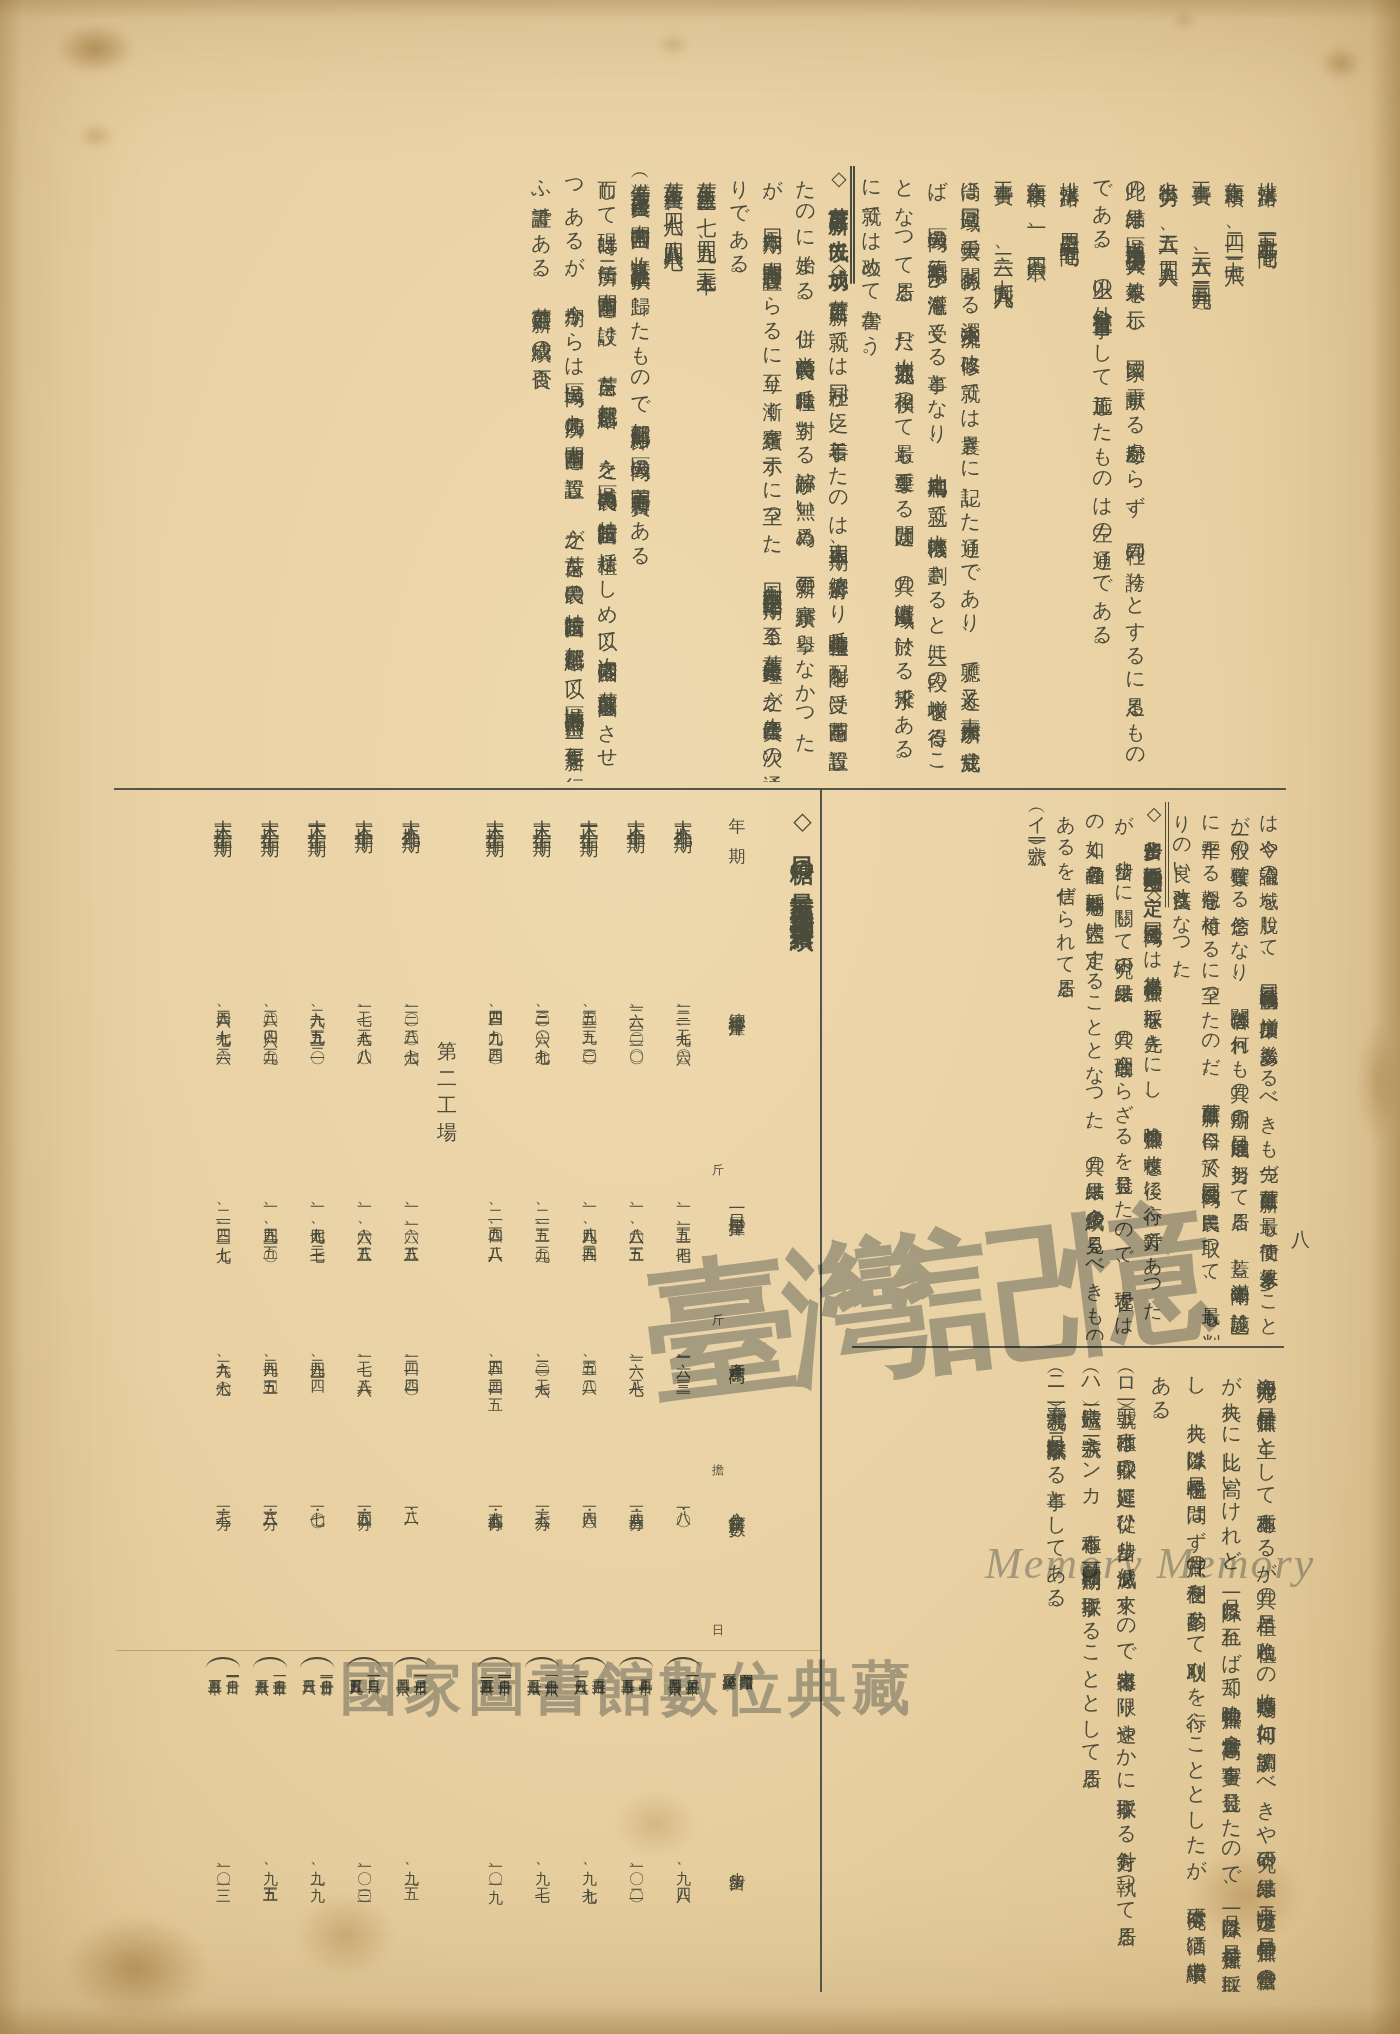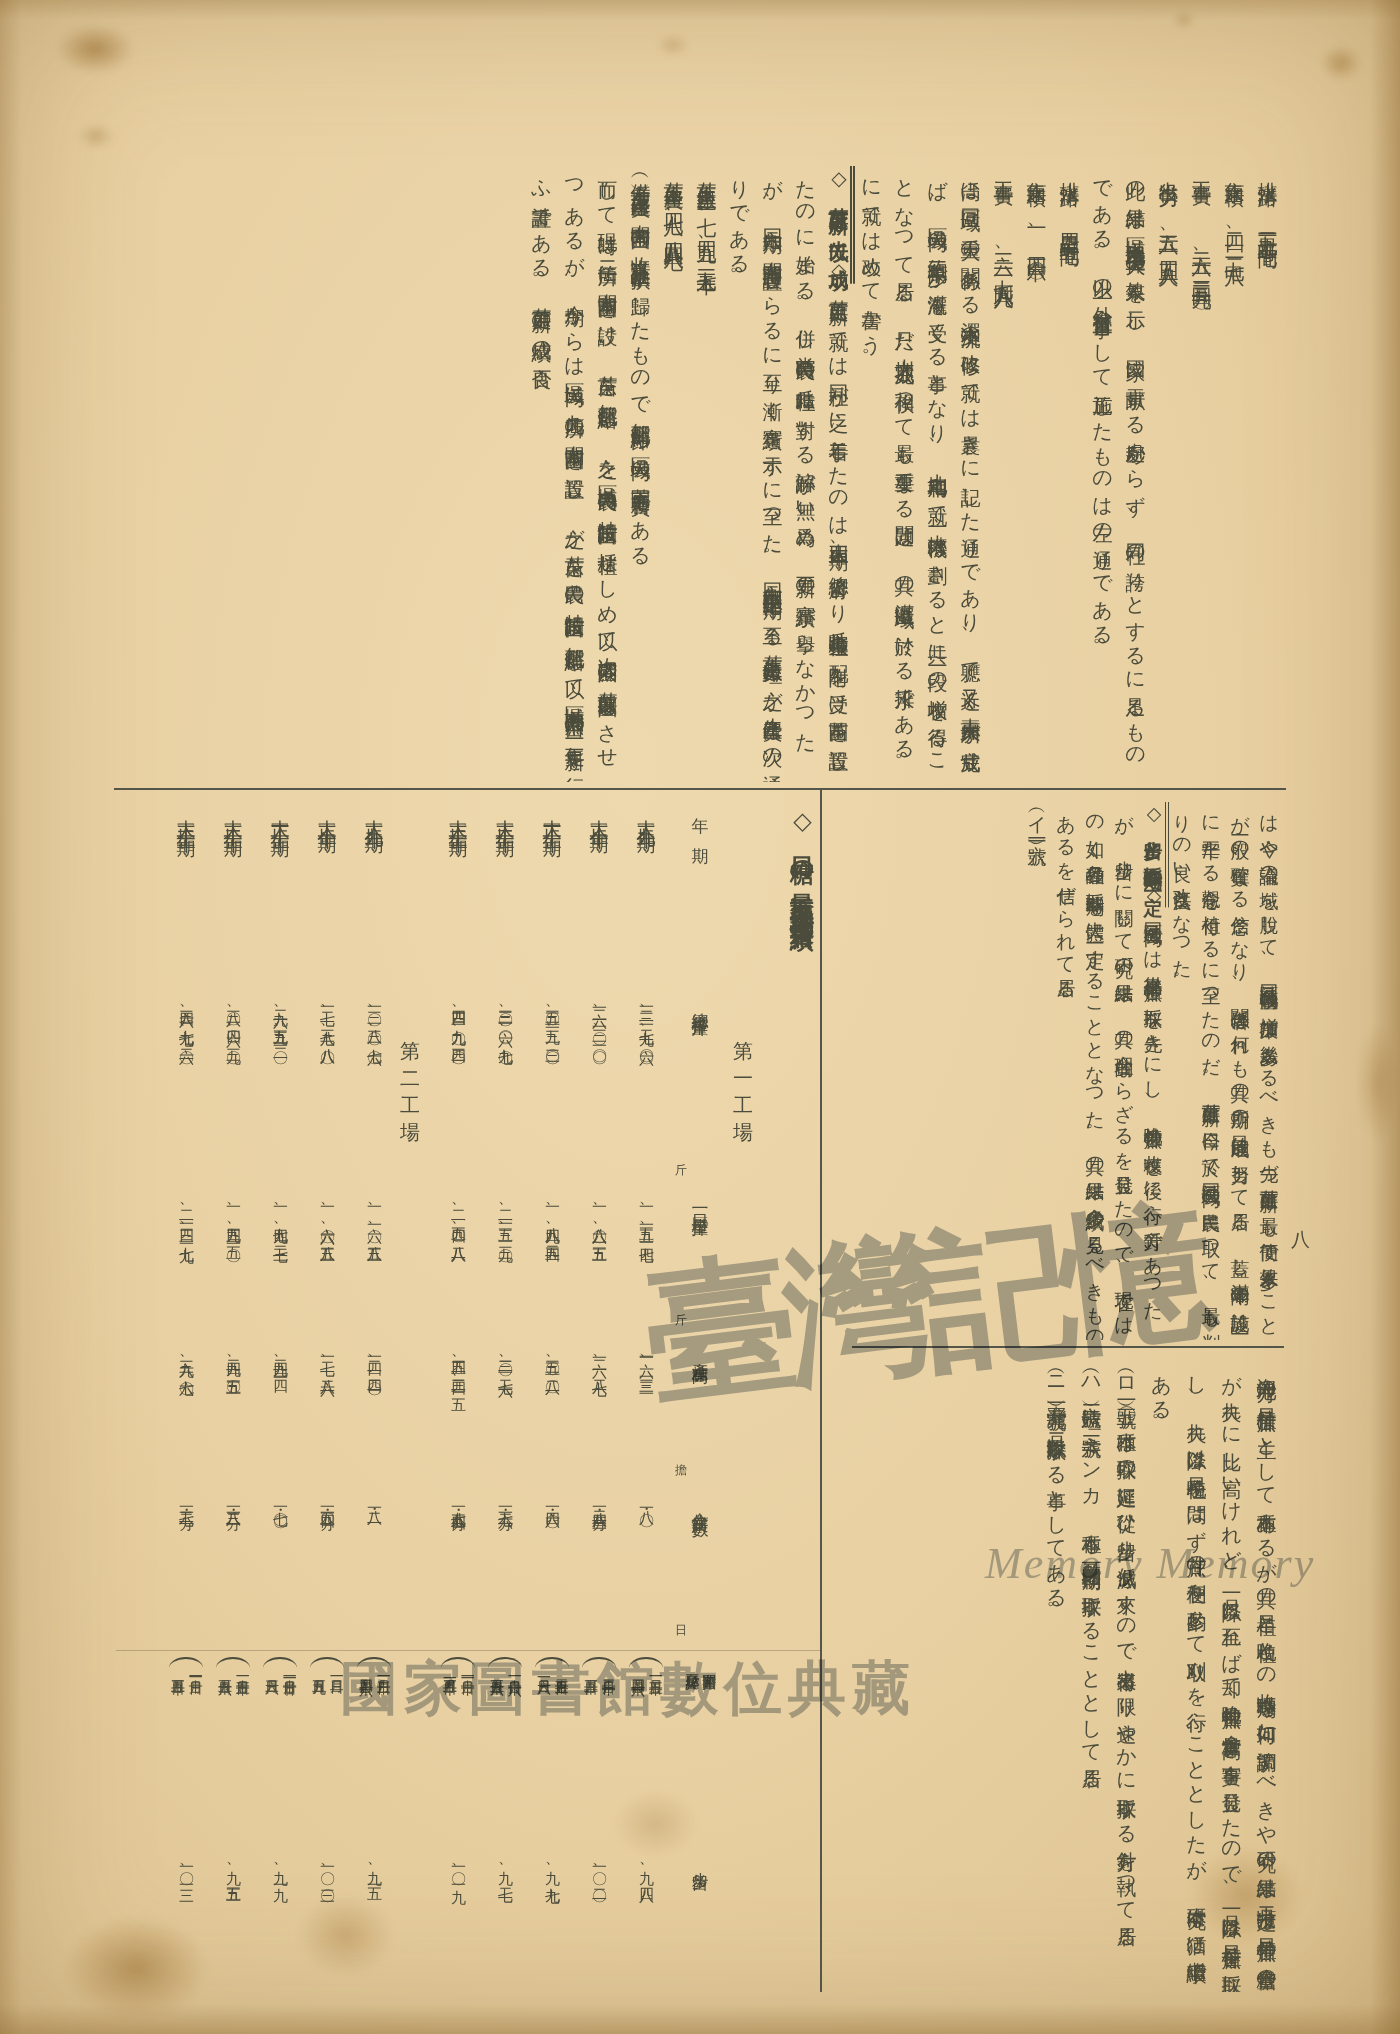--- a/index.html
+++ b/index.html
@@ -125,23 +125,20 @@
   <section class="sec bot">
       <p><span>海岸地方の早植甘蔗は主として本種あるが其の早植と晚植との收穫時期を如何に調節すべきや研究の結果は十二月頃迄は早植甘蔗の含糖量の方が夫れに比し高いけれど、一月以降に至れば却て晚植甘蔗の含糖量高き事實を發見したので、一月以降は早植甘蔗を採取し、夫れ以降は早晚植を問はず甘蔗の利便を參酌して刈取りを行ふこととしたが、本研究は猶ほ繼續中である。</span></p>
       <p><span>（ロ）一〇五號　本種は採取の遲延に從ひ步留り低減を來すので出來得る限り速やかに採取する方針を執つて居る。</span></p>
       <p><span>（ハ）三六號竝に三六號ミンカ　本種も可及的壓搾初期に採取することとして居る。</span></p>
       <p><span>（ニ）臺灣一九號　二月以降採取する事としてある。</span></p>
     </section>
 
   <div class="twrap">
     <div id="tcols">
       <div class="t-heading">◇日糖の最近五箇年工場別作業實績</div>
-    <div class="flabel">
-          <span class="v">第一工場</span>
-        </div>
         <div class="hcol">
           <div class="cell c0">
             <span class="v wide">年期</span>
           </div>
           <div class="cell c1">
             <span class="v">總壓搾斤量</span>
             <span class="unit">斤</span>
           </div>
           <div class="cell c2">
             <span class="v">一日壓搾量</span>

